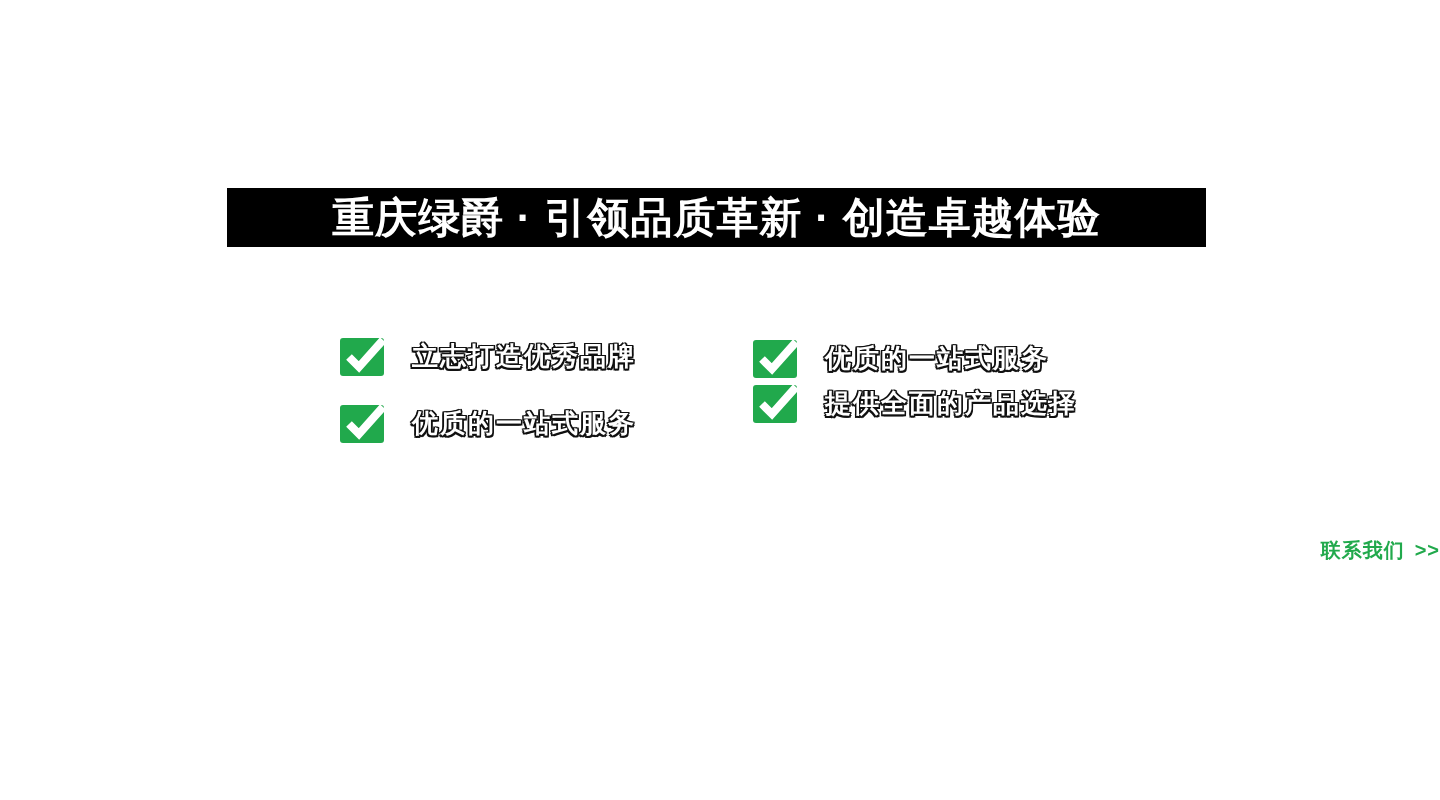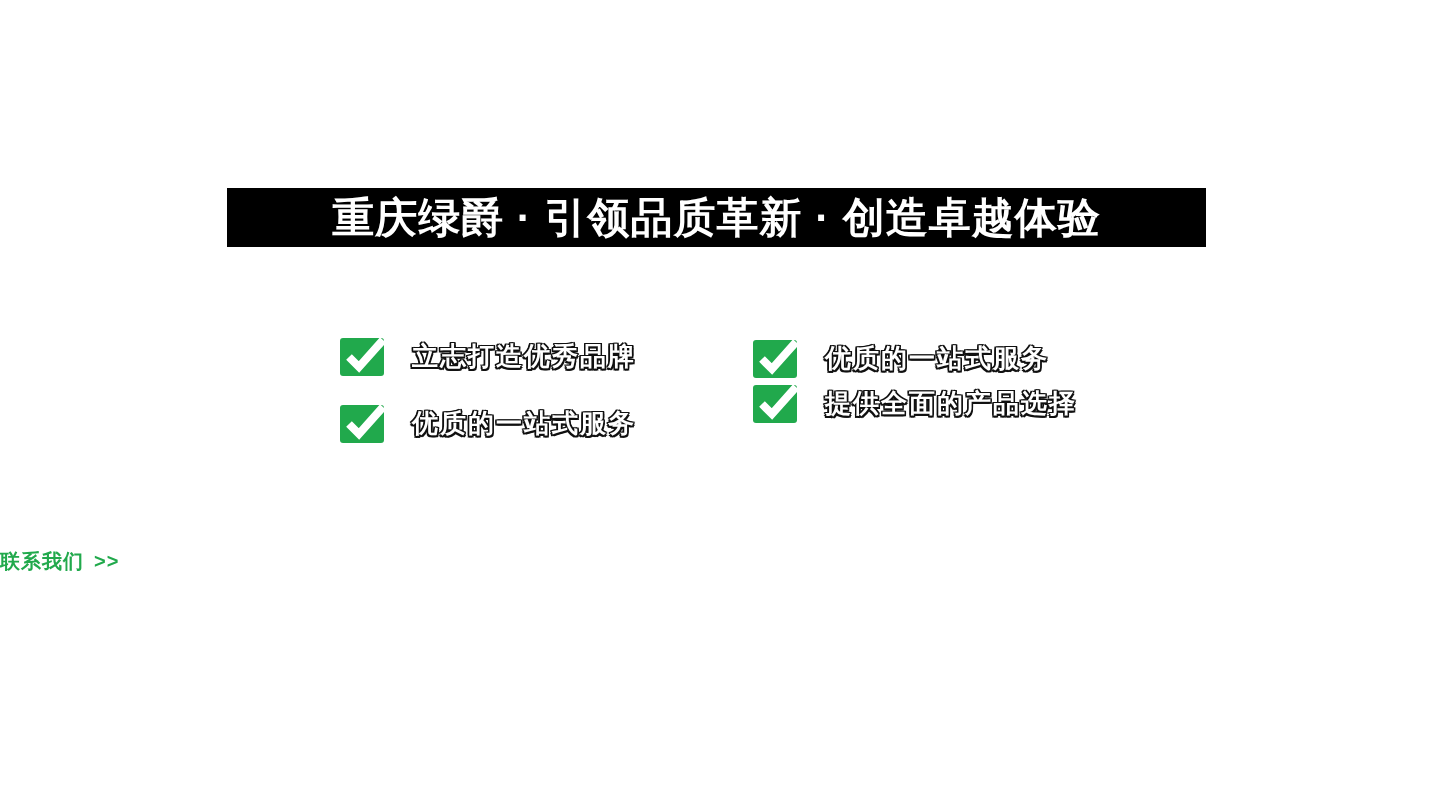--- a/index.html
+++ b/index.html
@@ -39,22 +39,22 @@
        0 -1.5px 0 #101010, 0 1.5px 0 #101010,
       -1.5px 0 0 #101010, 1.5px 0 0 #101010;
   }
   .pos-f1{left:340px;top:336px;}
   .pos-f2{left:753px;top:338px;}
   .pos-f3{left:340px;top:403px;}
   .pos-f4{left:753px;top:383px;}
 
   
   .cta-wrap{
-    position:absolute;left:0;top:548px;width:1440px;
-    display:flex;justify-content:flex-start;
+    position:absolute;left:0;top:537px;width:1440px;
+    display:flex;justify-content:flex-end;
   }
   .cta-link{
     color:var(--green,#21a94c);
     font-size:20px;font-weight:bold;text-decoration:none;
     letter-spacing:1px;display:flex;align-items:center;gap:10px;
     cursor:pointer;
   }
 </style>
 </head>
 <body>

